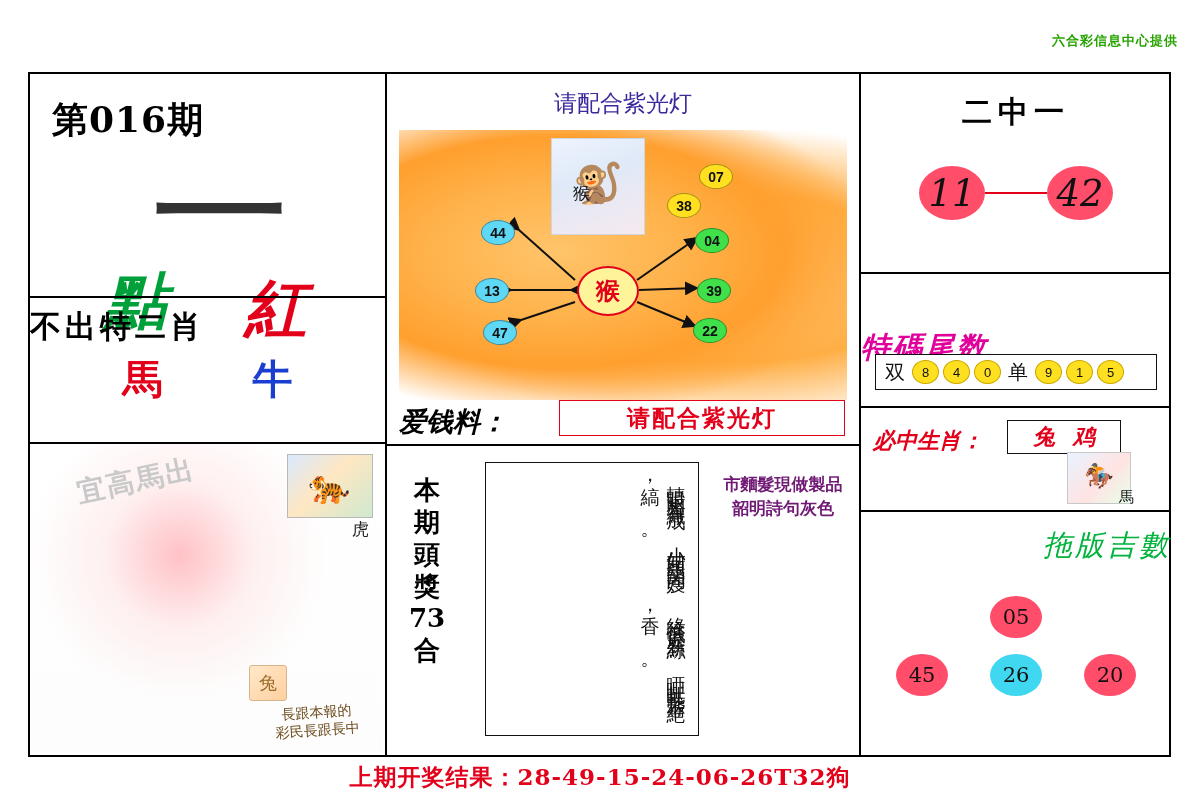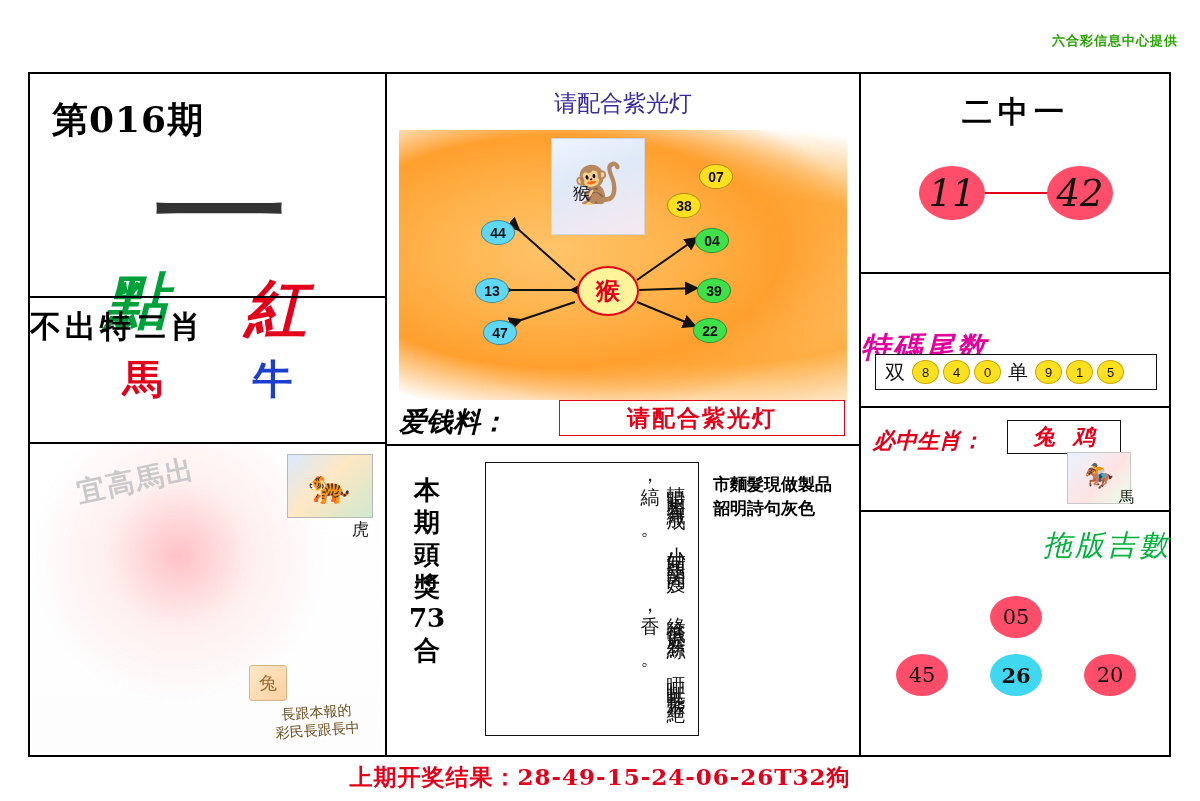--- a/index.html
+++ b/index.html
@@ -340,22 +340,22 @@
   }
   .poem > div { writing-mode: vertical-rl; }
   .redside {
     position: absolute;
     left: 326px; top: 398px;
     width: 140px;
     font-family: "DejaVu Serif", serif;
     font-weight: bold;
     font-size: 17px;
     line-height: 24px;
-    color: #000000;
-    text-align: left;
+    color: #701a75;
+    text-align: center;
   }
 
   
   .col-right { position: absolute; left: 831px; top: 0; width: 361px; height: 681px; }
   .erzhongyi {
     position: absolute;
     left: 0; top: 18px;
     width: 310px;
     text-align: center;
     font-family: "DejaVu Serif", serif;
@@ -517,21 +517,21 @@
   }
   .lball {
     width: 52px; height: 42px;
     border-radius: 50%;
     display: flex; align-items: center; justify-content: center;
     font-family: "DejaVu Serif", serif;
     font-size: 21px;
     color: #111;
   }
   .lball.red { background: #ff4d6a; }
-  .lball.blue { background: #3fd8f0; font-weight: bold; }
+  .lball.blue { background: #3fd8f0; }
 
   
   .footer {
     position: absolute;
     left: 0; top: 762px;
     width: 1200px;
     text-align: center;
     font-family: "DejaVu Serif", serif;
     font-weight: bold;
     font-size: 23px;

